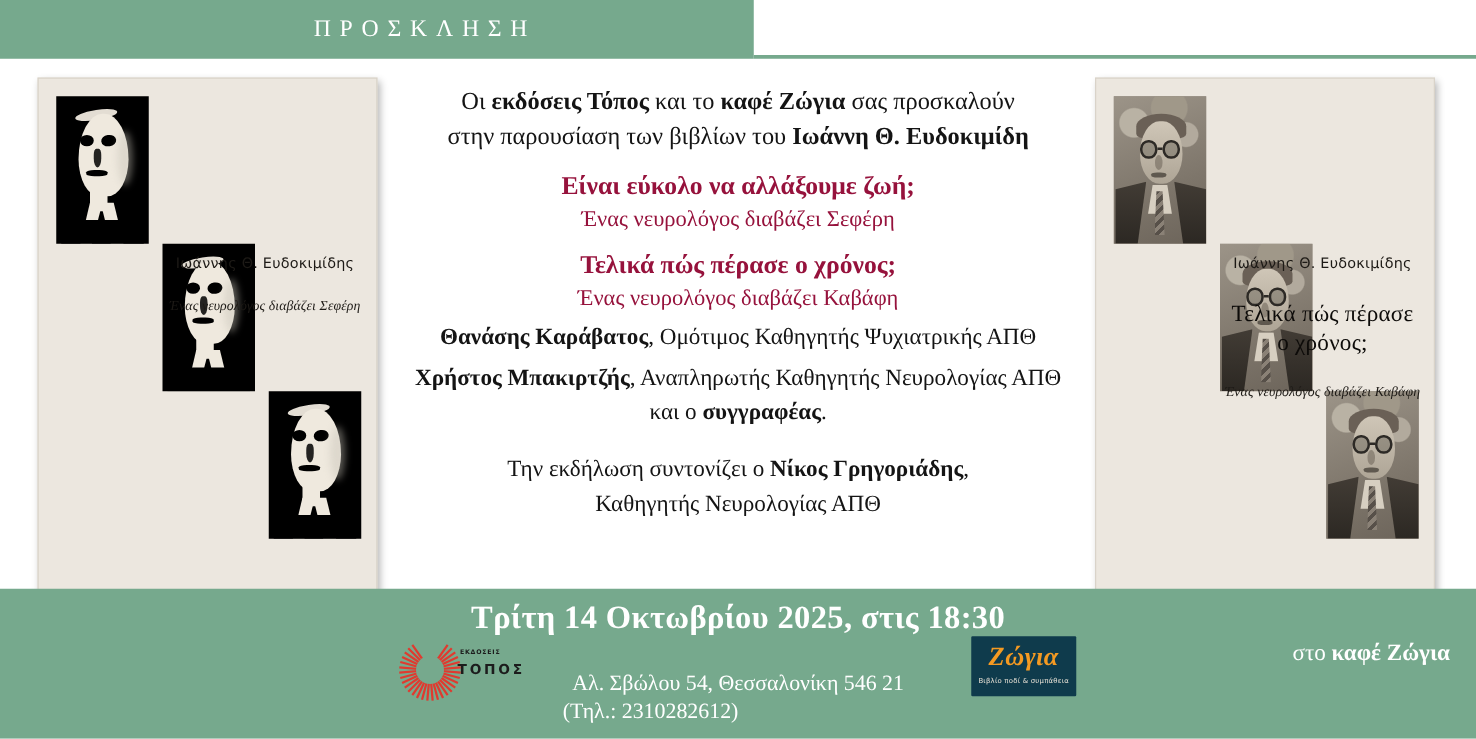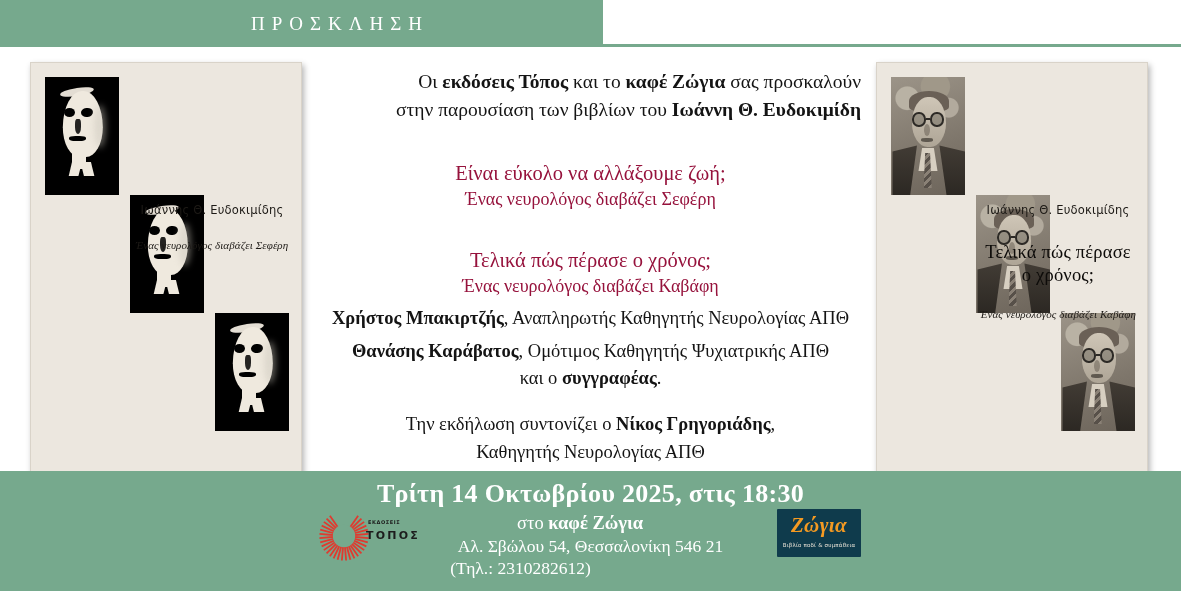--- a/index.html
+++ b/index.html
@@ -180,45 +180,45 @@
     margin-top:22px;
     font-family:"Liberation Serif", serif;
     font-style:italic;font-size:11px;color:#1d1a16;letter-spacing:.1px;
   }
 
   
   .center{
     position:absolute;left:320px;top:60px;width:541px;
     text-align:center;color:#141414;
   }
-  .intro{font-size:19.5px;line-height:1.45;margin:8px 0 0;text-align:right;}
+  .intro{font-size:19.5px;line-height:1.45;margin:8px 0 0;}
   .intro b{font-weight:bold;}
 
   .booktitle{
-    color:#96123c;font-weight:normal;font-size:20.5px;margin-top:36px;line-height:1.25;
+    color:#96123c;font-weight:bold;font-size:20.5px;margin-top:12px;line-height:1.25;
   }
   .booksub{color:#96123c;font-size:18px;line-height:1.3;margin-top:2px;}
 
   .speakers-lead{font-size:18px;margin-top:26px;}
   .speaker{font-size:18.5px;line-height:1.52;margin-top:5px;}
   .speaker b{font-weight:bold;}
   .andauthor{font-size:18.5px;margin-top:3px;}
   .moderator{font-size:18.5px;line-height:1.5;margin-top:22px;}
 
   
   .footer{
     position:absolute;left:0;top:471px;width:1181px;height:120px;color:#ffffff;
     text-align:center;
   }
   .when{
     position:absolute;left:0;top:8px;width:1181px;
     font-size:26px;font-weight:bold;letter-spacing:.3px;
   }
   .where{
-    position:absolute;left:0;top:42px;width:1160px;font-size:18.5px;
+    position:absolute;left:0;top:42px;width:1160px;font-size:18.5px;text-align:right;
   }
   .where b{font-weight:bold;}
   .addr{position:absolute;left:0;top:65px;width:1181px;font-size:17.5px;}
   .phone{position:absolute;left:0;top:87px;width:1041px;font-size:17.5px;}
 
   
   .topos{position:absolute;left:316px;top:505px;width:96px;height:62px;}
   .topos .burst{position:absolute;left:0;top:3px;width:56px;height:56px;}
   .topos .tx{
     position:absolute;left:50px;top:24px;
@@ -376,24 +376,24 @@
     </div>
 
     <div class="booktitle">Είναι εύκολο να αλλάξουμε ζωή;</div>
     <div class="booksub">Ένας νευρολόγος διαβάζει Σεφέρη</div>
 
     <div class="booktitle">Τελικά πώς πέρασε ο χρόνος;</div>
     <div class="booksub">Ένας νευρολόγος διαβάζει Καβάφη</div>
 
 
     <div class="speaker">
+      <b>Θανάσης Καράβατος</b><span>, Ομότιμος Καθηγητής Ψυχιατρικής ΑΠΘ</span>
+    </div>
+    <div class="speaker">
       <b>Χρήστος Μπακιρτζής</b><span>, Αναπληρωτής Καθηγητής Νευρολογίας ΑΠΘ</span>
-    </div>
-    <div class="speaker">
-      <b>Θανάσης Καράβατος</b><span>, Ομότιμος Καθηγητής Ψυχιατρικής ΑΠΘ</span>
     </div>
     <div class="andauthor">
       <span>και ο </span><b>συγγραφέας</b><span>.</span>
     </div>
 
     <div class="moderator">
       <span>Την εκδήλωση συντονίζει ο </span><b>Νίκος Γρηγοριάδης</b><span>,</span><br>
       <span>Καθηγητής Νευρολογίας ΑΠΘ</span>
     </div>
   </div>

